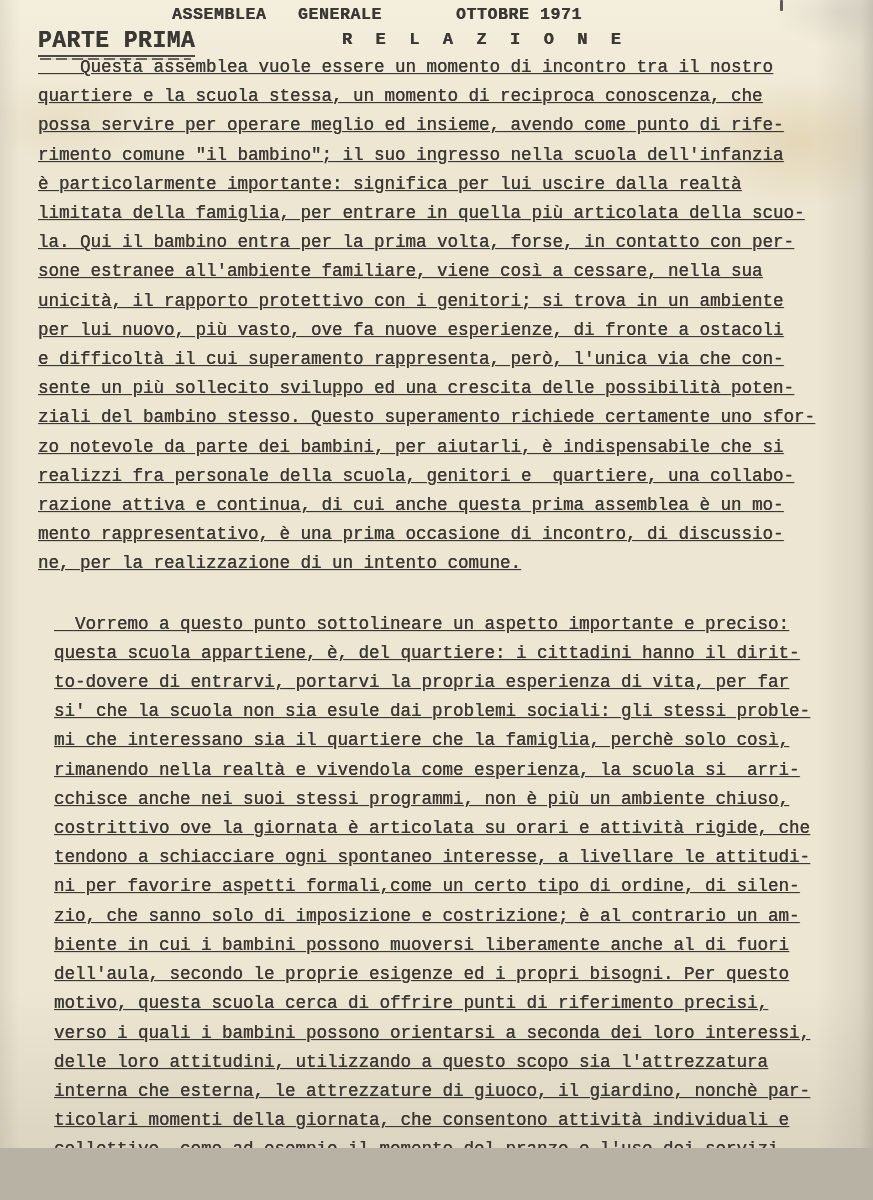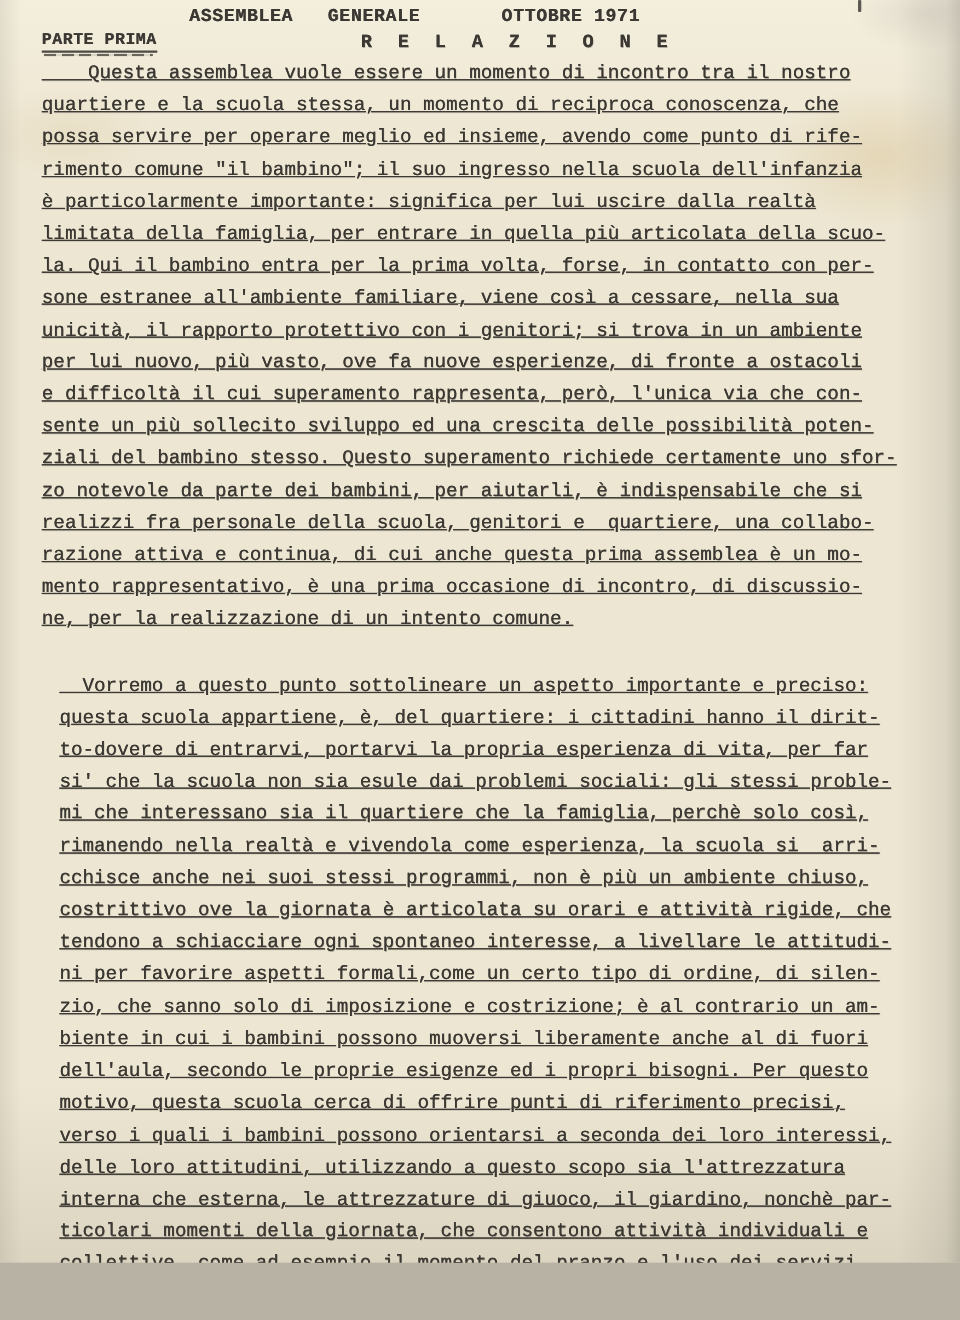--- a/index.html
+++ b/index.html
@@ -29,31 +29,31 @@
     color: #3b3833;
   }
   .ink {
     color: #3b3833;
     text-shadow: 0 0 0.6px rgba(52,49,44,0.85), 0.4px 0.4px 0.5px rgba(52,49,44,0.35);
   }
   .hdr1-left  { position: absolute; left: 172px; top: 5px;  font-size: 16.5px; font-weight: bold; white-space: pre; letter-spacing: 0.6px; }
   .hdr1-right { position: absolute; left: 456px; top: 5px;  font-size: 16.5px; font-weight: bold; white-space: pre; letter-spacing: 0.6px; }
   .part-label {
     position: absolute; left: 38px; top: 28px;
-    font-size: 15px; font-weight: bold; white-space: pre; letter-spacing: 0.5px;
+    font-size: 23px; font-weight: bold; white-space: pre; letter-spacing: 0.5px;
     border-bottom: 2px solid rgba(59,56,51,0.9);
     padding-bottom: 1px;
   }
   .part-label::after {
     content: "";
     position: absolute; left: 2px; right: 4px; bottom: -5px; height: 1.6px;
     background: repeating-linear-gradient(90deg,
       rgba(59,56,51,0.75) 0 11px, rgba(59,56,51,0.12) 11px 16px);
   }
-  .section-title { position: absolute; left: 328px; top: 30px; font-size: 17px; font-weight: bold; white-space: pre; letter-spacing: 1px; }
+  .section-title { position: absolute; left: 342px; top: 30px; font-size: 17px; font-weight: bold; white-space: pre; letter-spacing: 1px; }
   .body-text {
     position: absolute;
     left: 38px;
     top: 53px;
     width: 800px;
     text-decoration: underline;
   }
   .para {
     white-space: pre;
     font-size: 17.5px;

